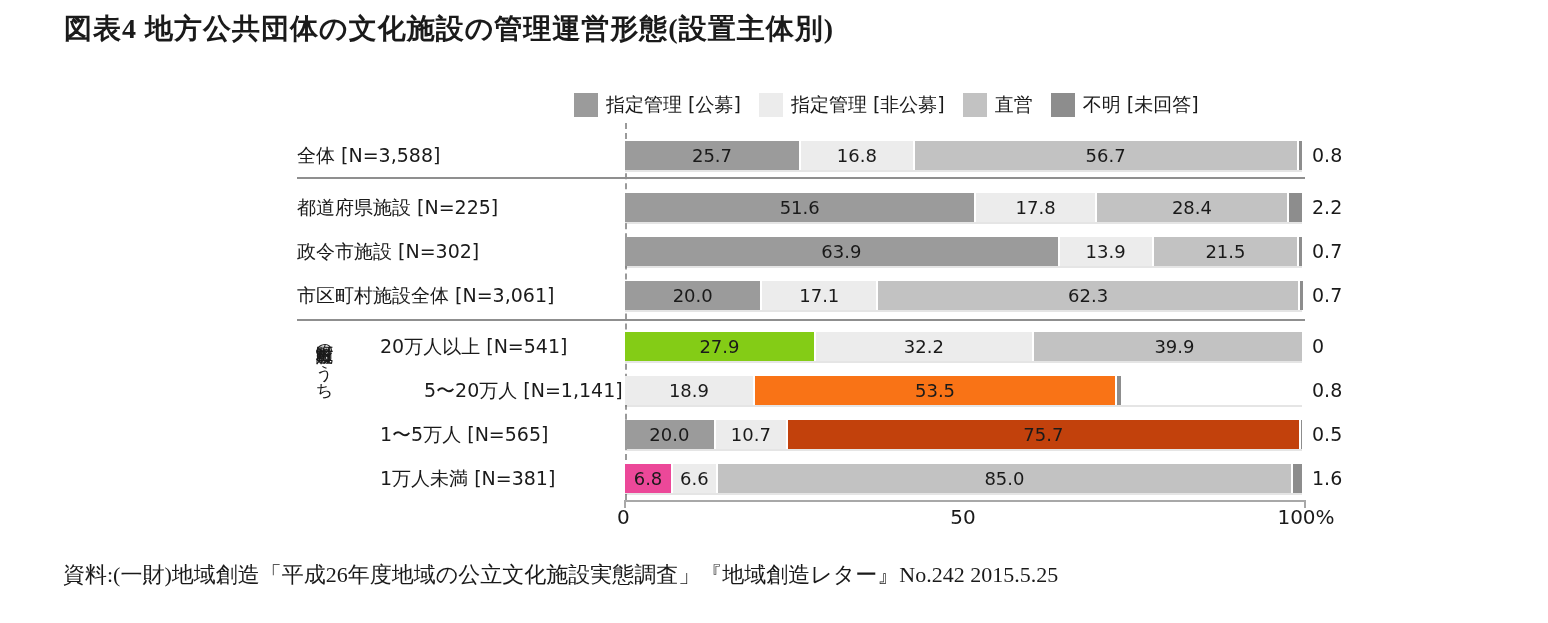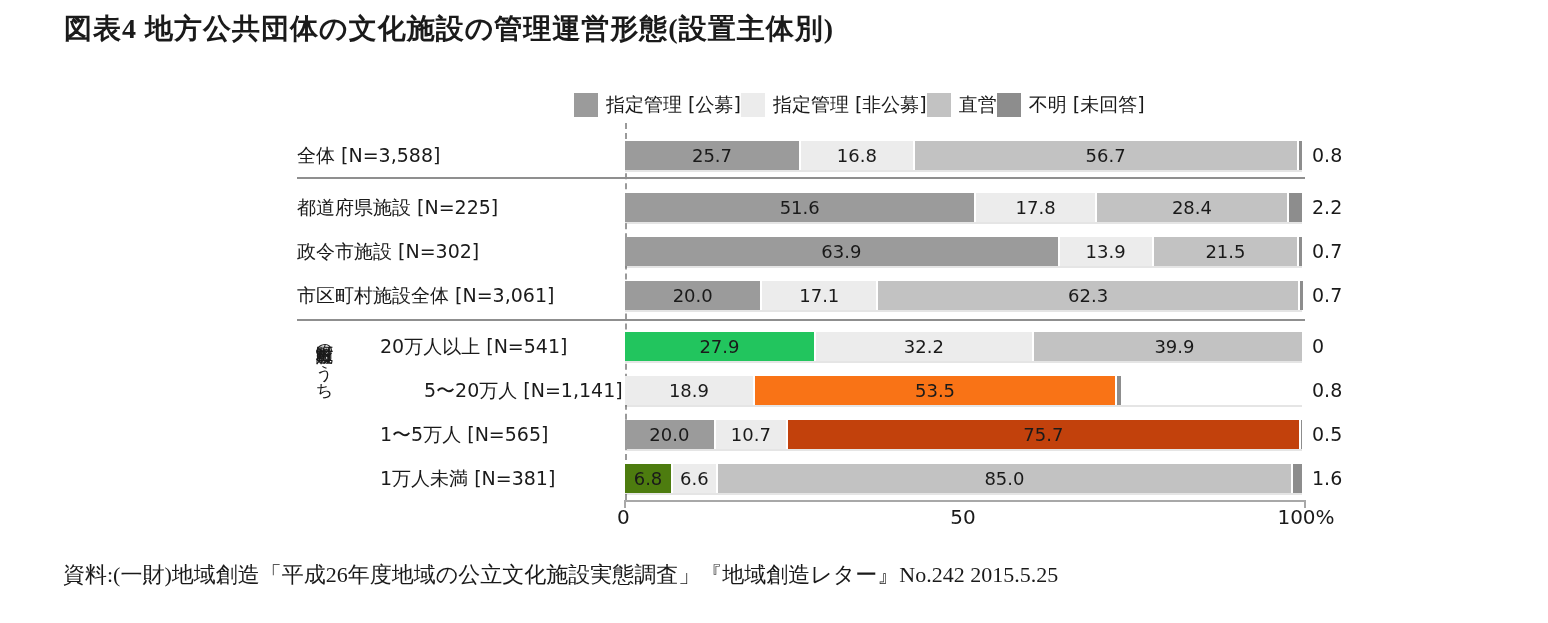--- a/index.html
+++ b/index.html
@@ -6,21 +6,21 @@
   .canvas {
     position:relative; width:1548px; height:623px; background:#ffffff;
     font-family:"DejaVu Sans","Liberation Sans",sans-serif; color:#1a1a1a; overflow:hidden;
   }
   .title {
     position:absolute; left:64px; top:10px;
     font-family:"Liberation Serif","DejaVu Serif",serif;
     font-weight:bold; font-size:28px; letter-spacing:1px; white-space:nowrap;
   }
   .legend {
-    position:absolute; left:574px; top:92px; display:flex; align-items:flex-start; 
+    position:absolute; left:574px; top:92px; display:flex; align-items:flex-start; gap:18px;
     font-size:19px; white-space:nowrap;
   }
   .legend-item { display:flex; align-items:center; gap:8px; }
   .swatch { width:24px; height:24px; flex:0 0 auto; }
   .zero-line { position:absolute; left:625px; top:123px; height:377px; width:0; border-left:2px dashed #9a9a9a; z-index:0; }
   .row { position:absolute; left:0; height:29px; width:1308px; z-index:2; }
   .row-label { position:absolute; top:0; line-height:29px; font-size:19px; white-space:nowrap; }
   .track {
     position:absolute; left:625px; top:0; width:677px; height:29px;
     display:flex; align-items:stretch; box-shadow:0 2px 0 rgba(0,0,0,0.10);
@@ -117,21 +117,21 @@
           <div class="seg" style="flex-basis: 20%; background: rgb(155, 155, 155);">20.0</div>
           <div class="seg" style="flex-basis: 17.1%; background: rgb(236, 236, 236);">17.1</div>
           <div class="seg" style="flex-basis: 62.3%; background: rgb(194, 194, 194);">62.3</div>
           <div class="seg" style="flex-basis: 0.7%; background: rgb(141, 141, 141);"></div>
         </div>
         <span class="outside">0.7</span>
       </div>
       <div class="row" style="top: 332px;">
         <span class="row-label" style="left: 380px;">20万人以上 [N=541]</span>
         <div class="track">
-          <div class="seg" style="flex-basis: 27.9%; background: #22c55e; text-align: center;">27.9</div>
+          <div class="seg" style="flex-basis: 27.9%; background: #84cc16; text-align: center;">27.9</div>
           <div class="seg" style="flex-basis: 32.2%; background: rgb(236, 236, 236);">32.2</div>
           <div class="seg" style="flex-basis: 39.9%; background: rgb(194, 194, 194); padding-left: 13px;">39.9</div>
         </div>
         <span class="outside">0</span>
       </div>
       <div class="row" style="top: 376px;">
         <span class="row-label" style="left: 380px; margin-left: 44px;">5〜20万人 [N=1,141]</span>
         <div class="track">
           <div class="seg" style="flex-basis: 18.9%; background: rgb(236, 236, 236);">18.9</div>
           <div class="seg" style="flex-basis: 53.5%; background: #f97316;">53.5</div>
@@ -145,21 +145,21 @@
           <div class="seg" style="flex-basis: 13.1%; background: rgb(155, 155, 155);">20.0</div>
           <div class="seg" style="flex-basis: 10.7%; background: rgb(236, 236, 236);">10.7</div>
           <div class="seg" style="flex-basis: 75.7%; background: #c2410c;">75.7</div>
           <div class="seg" style="flex-basis: 0.5%; background: rgb(141, 141, 141);"></div>
         </div>
         <span class="outside">0.5</span>
       </div>
       <div class="row" style="top: 464px;">
         <span class="row-label" style="left: 380px;">1万人未満 [N=381]</span>
         <div class="track">
-          <div class="seg" style="flex-basis: 6.8%; background: #4d7c0f;">6.8</div>
+          <div class="seg" style="flex-basis: 6.8%; background: #ec4899;">6.8</div>
           <div class="seg" style="flex-basis: 6.6%; background: rgb(236, 236, 236);">6.6</div>
           <div class="seg" style="flex-basis: 85%; background: rgb(194, 194, 194);">85.0</div>
           <div class="seg" style="flex-basis: 1.6%; background: rgb(141, 141, 141);"></div>
         </div>
         <span class="outside">1.6</span>
       </div>
     </div>
 
   <div class="group-label">市区町村施設のうち</div>
 

